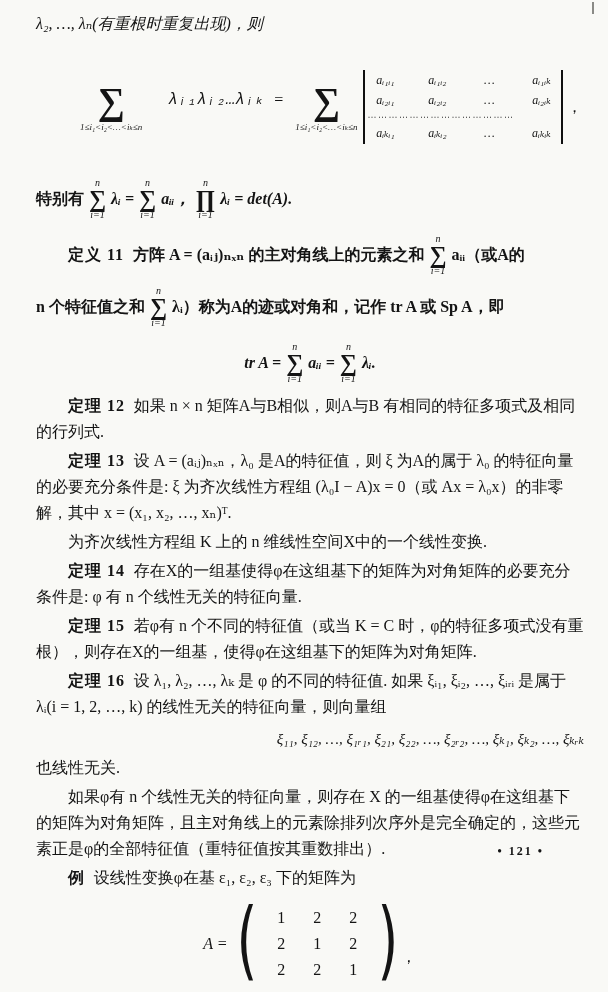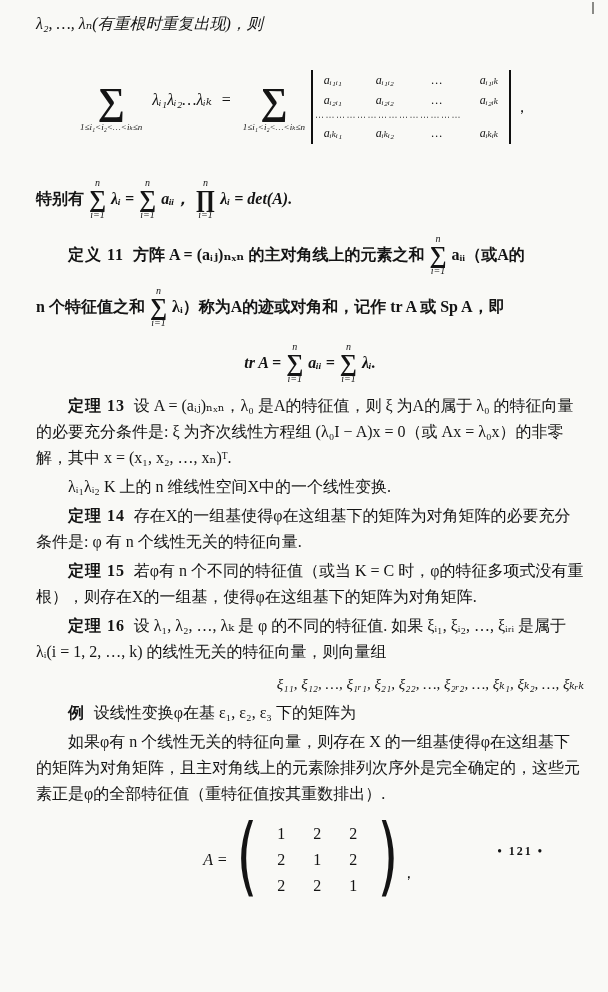--- a/index.html
+++ b/index.html
@@ -33,21 +33,21 @@
   .bigsum{display:inline-flex;flex-direction:column;align-items:center;
     line-height:1;margin:0 4px;flex:0 0 auto;}
   .bigsum .sym{font-size:38px;font-weight:bold;line-height:1;}
   .bigsum .cond{font-size:9px;font-style:italic;margin-top:3px;white-space:nowrap;}
 
   .math{font-style:italic;}
 
   
   .disp1{display:flex;align-items:center;justify-content:flex-start;
     margin:14px 0 10px 40px;height:112px;}
-  .disp1 .lhsbody{font-style:italic;margin:0 10px 14px 6px;}
+  .disp1 .lhsbody{font-style:italic;margin:0 10px 14px 22px;font-family:Liberation Mono, monospace;}
   .disp1 .eq{margin:0 8px 14px 0;}
   .det{display:flex;align-items:stretch;margin-left:2px;}
   .det-bar{width:2px;background:#101010;}
   .det-body{display:flex;flex-direction:column;justify-content:space-between;
     padding:3px 2px;row-gap:5px;}
   .det-row{display:flex;column-gap:16px;font-size:12px;font-style:italic;line-height:15px;}
   .det-row span{min-width:36px;text-align:center;}
   .det-dots{font-size:9px;letter-spacing:1.5px;line-height:8px;overflow:hidden;
     white-space:nowrap;font-style:normal;}
   .disp1 .trail{align-self:center;margin-left:3px;}
@@ -171,37 +171,39 @@
     </span>
     <span class="t math">aᵢᵢ =</span>
     <span class="isum">
       <span class="top">n</span>
       <span class="sym">∑</span>
       <span class="bot">i=1</span>
     </span>
     <span class="t math">λᵢ.</span>
   </div>
 
+  <p class="indent"><span class="lbl">定理 12</span><span>如果 n × n 矩阵A与B相似，则A与B 有相同的特征多项式及相同的行列式.</span></p>
 
   <p class="indent"><span class="lbl">定理 13</span><span>设 A = (aᵢⱼ)ₙₓₙ，λ₀ 是A的特征值，则 ξ 为A的属于 λ₀ 的特征向量的必要充分条件是: ξ 为齐次线性方程组 (λ₀I − A)x = 0（或 Ax = λ₀x）的非零解，其中 x = (x₁, x₂, …, xₙ)ᵀ.</span></p>
 
-  <p class="indent"><span>λᵢ₁λᵢ₂ K 上的 n 维线性空间X中的一个线性变换.</span></p>
+  <p class="indent"><span>为齐次线性方程组 K 上的 n 维线性空间X中的一个线性变换.</span></p>
 
   <p class="indent"><span class="lbl">定理 14</span><span>存在X的一组基使得φ在这组基下的矩阵为对角矩阵的必要充分条件是: φ 有 n 个线性无关的特征向量.</span></p>
 
   <p class="indent"><span class="lbl">定理 15</span><span>若φ有 n 个不同的特征值（或当 K = C 时，φ的特征多项式没有重根），则存在X的一组基，使得φ在这组基下的矩阵为对角矩阵.</span></p>
 
   <p class="indent"><span class="lbl">定理 16</span><span>设 λ₁, λ₂, …, λₖ 是 φ 的不同的特征值. 如果 ξᵢ₁, ξᵢ₂, …, ξᵢᵣᵢ 是属于 λᵢ(i = 1, 2, …, k) 的线性无关的特征向量，则向量组</span></p>
 
   <div class="xilist">ξ₁₁, ξ₁₂, …, ξ₁ᵣ₁, ξ₂₁, ξ₂₂, …, ξ₂ᵣ₂, …, ξₖ₁, ξₖ₂, …, ξₖᵣₖ</div>
 
+  <p><span>也线性无关.</span></p>
+
+  <p class="indent"><span>如果φ有 n 个线性无关的特征向量，则存在 X 的一组基使得φ在这组基下的矩阵为对角矩阵，且主对角线上的元素除排列次序外是完全确定的，这些元素正是φ的全部特征值（重特征值按其重数排出）.</span></p>
 
   <p class="indent"><span class="lbl">例</span><span>设线性变换φ在基 ε₁, ε₂, ε₃ 下的矩阵为</span></p>
-
-  <p class="indent"><span>如果φ有 n 个线性无关的特征向量，则存在 X 的一组基使得φ在这组基下的矩阵为对角矩阵，且主对角线上的元素除排列次序外是完全确定的，这些元素正是φ的全部特征值（重特征值按其重数排出）.</span></p>
 
   <div class="matline">
     <span class="matlhs">A =</span>
     <span class="paren">(</span>
     <div class="mat-grid">
       <span>1</span>
       <span>2</span>
       <span>2</span>
       <span>2</span>
       <span>1</span>

